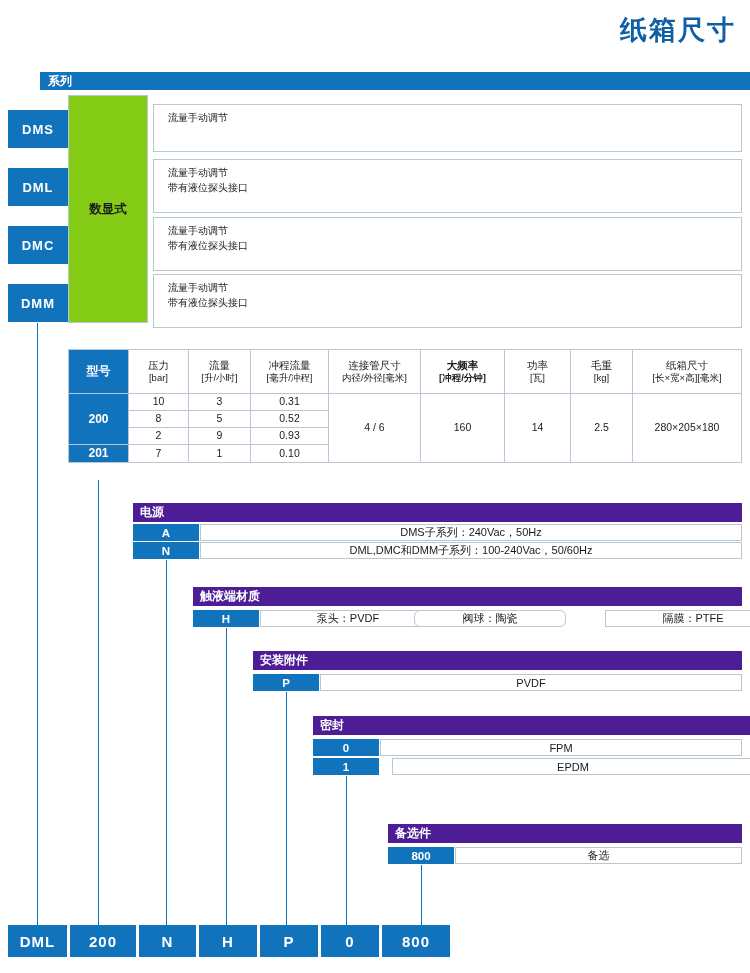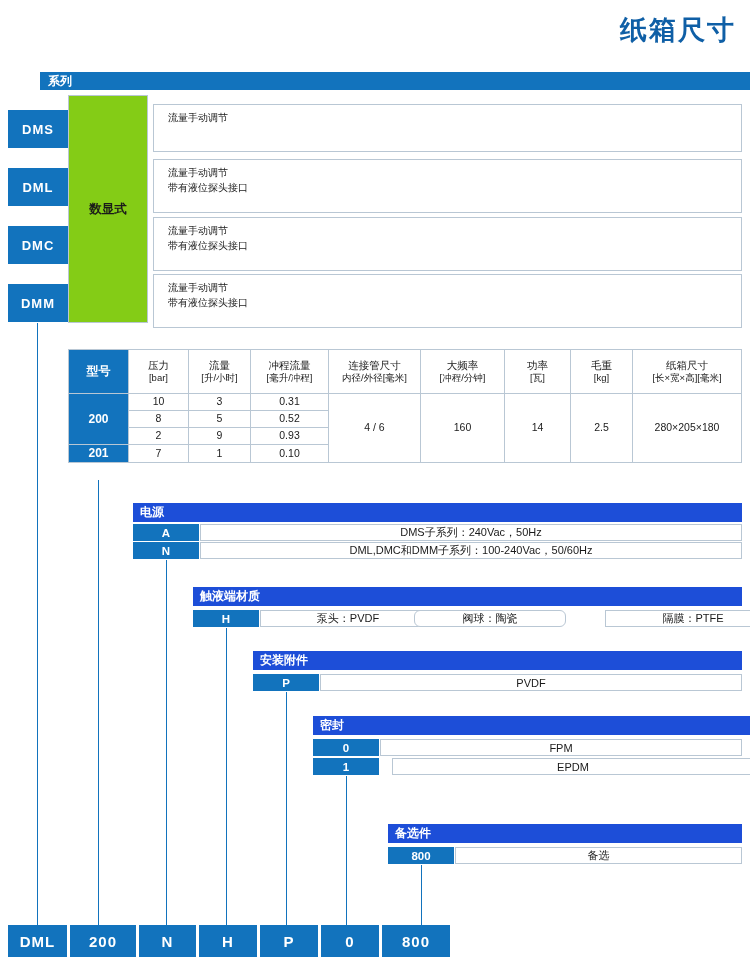--- a/index.html
+++ b/index.html
@@ -99,21 +99,21 @@
     color: #fff;
     font-weight: bold;
     font-size: 12px;
   }
   #spec-table tbody td { height: 17px; }
   .unit { font-size: 9.5px; }
 
   
   .sec-title {
     position: absolute;
-    background: #1d4ed8;
+    background: #4c1d95;
     color: #fff;
     font-weight: bold;
     font-size: 12px;
     height: 19px;
     display: flex;
     align-items: center;
     padding-left: 7px;
   }
   .code-cell {
     position: absolute;
@@ -192,21 +192,21 @@
         <div class="unit">[升/小时]</div>
       </th>
       <th style="width:78px;">
         <div>冲程流量</div>
         <div class="unit">[毫升/冲程]</div>
       </th>
       <th style="width:92px;">
         <div>连接管尺寸</div>
         <div class="unit">内径/外径[毫米]</div>
       </th>
-      <th style="width:84px;">
+      <th style="width:84px;font-weight:bold;">
         <div>大频率</div>
         <div class="unit">[冲程/分钟]</div>
       </th>
       <th style="width:66px;">
         <div>功率</div>
         <div class="unit">[瓦]</div>
       </th>
       <th style="width:62px;">
         <div>毛重</div>
         <div class="unit">[kg]</div>

